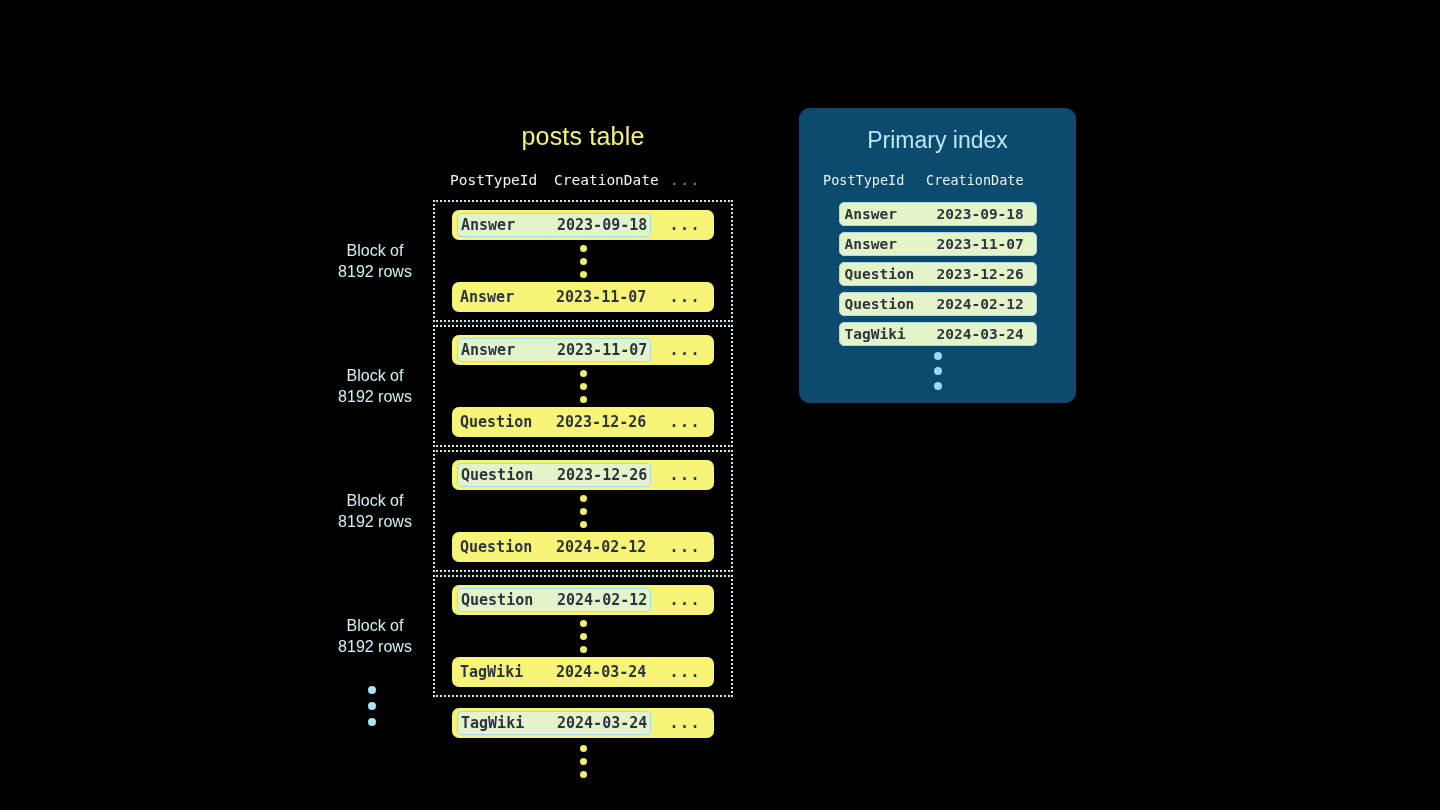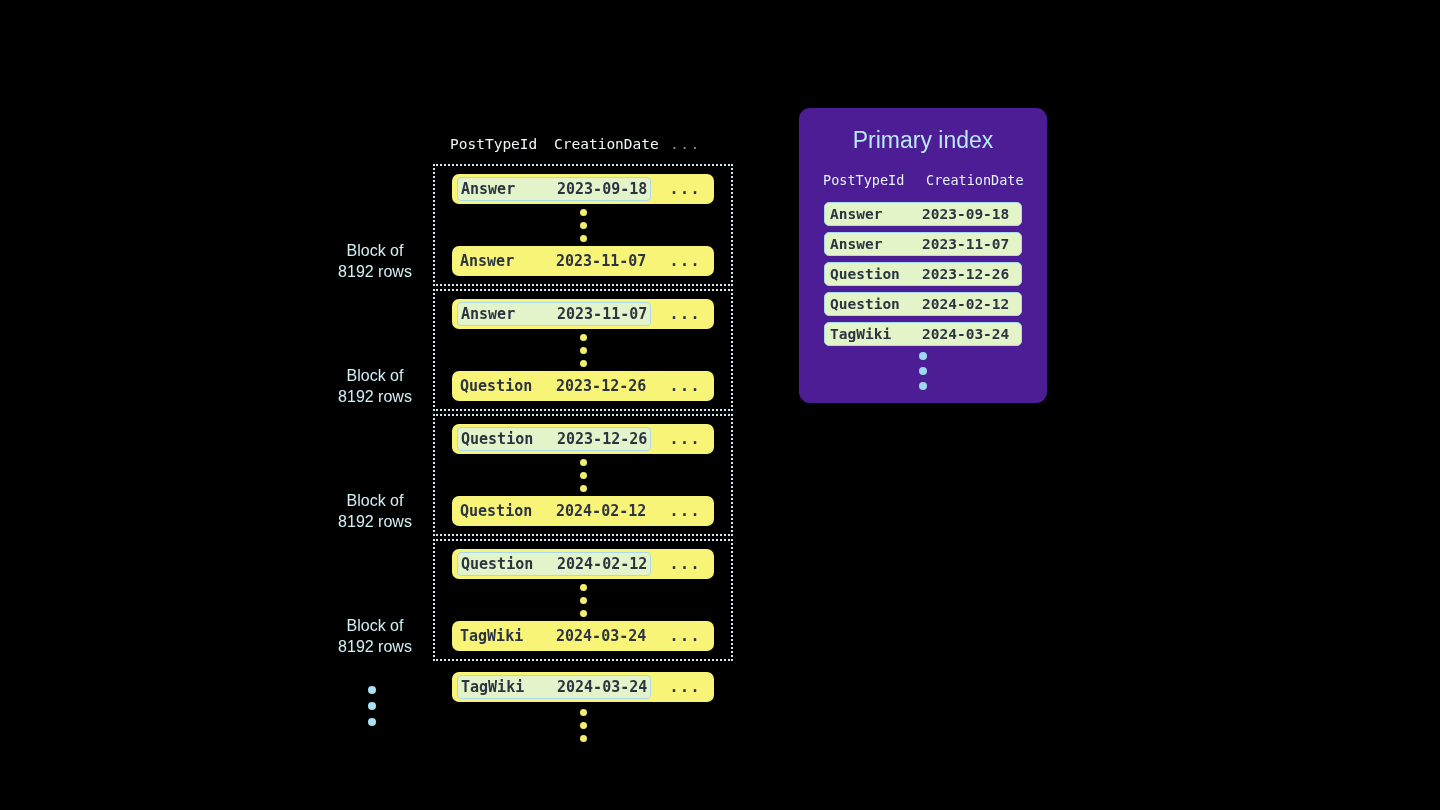--- a/index.html
+++ b/index.html
@@ -154,23 +154,23 @@
     height: 8px;
     border-radius: 50%;
     background: #a9e2f3;
   }
 
   
   #primary-index-panel {
     position: absolute;
     left: 799px;
     top: 108px;
-    width: 248px;
+    width: 277px;
     height: 295px;
-    background: #4c1d95;
+    background: #0c4a6e;
     border-radius: 11px;
     padding-top: 16px;
   }
 
   #primary-index-title {
     font-size: 23px;
     color: #b9e8f7;
     text-align: center;
     height: 33px;
     line-height: 33px;
@@ -215,20 +215,21 @@
     height: 8px;
     border-radius: 50%;
     background: #9cd9ef;
   }
 </style>
 </head>
 <body>
 
 <div id="posts-table-section">
 
+  <div id="posts-table-title">posts table</div>
 
   <div class="col-header-row">
     <span class="ch-type">PostTypeId</span>
     <span class="ch-date">CreationDate</span>
     <span class="ch-ell">...</span>
   </div>
 
   <div id="blocks-wrap">
       <div class="block">
         <div class="row-pill highlight">

